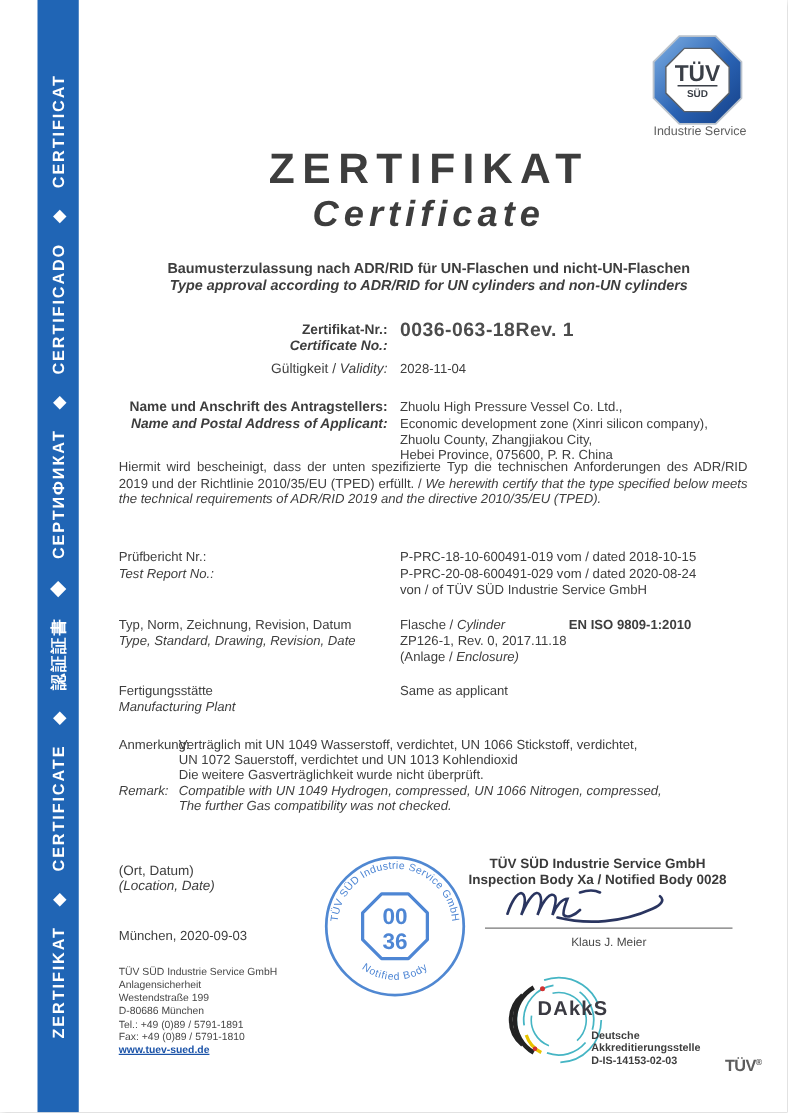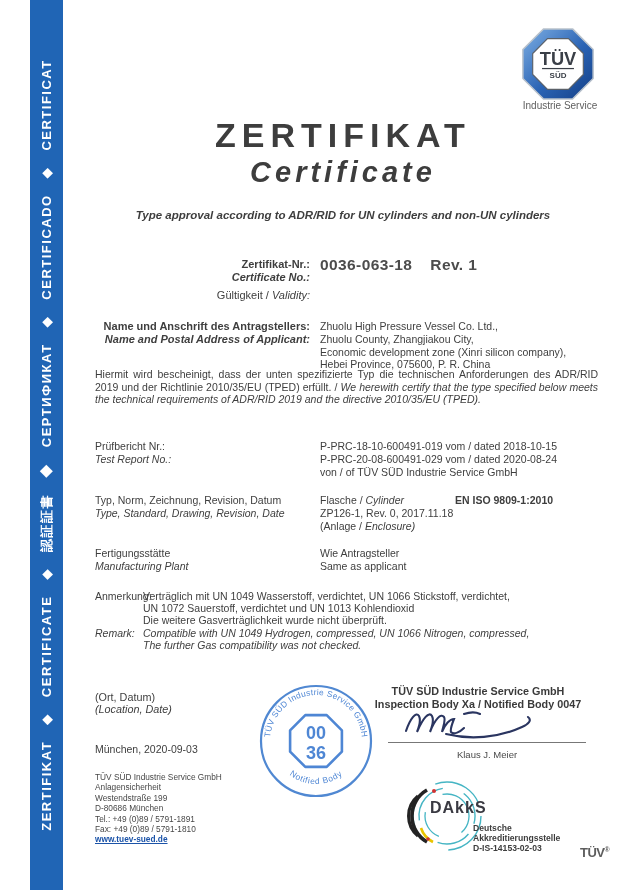--- a/index.html
+++ b/index.html
@@ -26,21 +26,21 @@
   .title-en{left:88px; top:156px; width:510px; text-align:center;
             font-size:29px; font-weight:bold; font-style:italic; letter-spacing:4px; color:#3d3d3d;}
   .subtitle{left:88px; top:209px; width:510px; text-align:center; font-size:11.5px; font-weight:bold; line-height:13.5px;}
   .subtitle .it{font-style:italic;}
   
   .lbl{left:88px; width:222px; text-align:right; font-size:11px; line-height:12.6px;}
   .lbl b{display:block;}
   .lbl .bi{display:block; font-weight:bold; font-style:italic;}
   .val{left:320px; width:285px; font-size:10.5px; line-height:12.8px;}
   .certno{font-size:15.5px; font-weight:bold; letter-spacing:.4px; color:#4c4c4c;}
-  .certno .rev{margin-left:18px;}
+  .certno .rev{}
   .it{font-style:italic;}
   .statement{left:95px; top:368px; width:503px; font-size:10.5px; line-height:12.7px; text-align:justify;}
   .leftlbl{left:95px; width:215px; font-size:10.5px; line-height:12.8px;}
   .col3{left:455px; width:150px; font-size:10.5px; font-weight:bold;}
   .rem-lbl{left:95px; width:46px; font-size:10.5px; line-height:12.2px;}
   .rem-txt{left:143px; width:462px; font-size:10.5px; line-height:12.2px;}
   
   .ort{left:95px; top:691px; font-size:10.8px; line-height:12.4px;}
   .muc{left:95px; top:743px; font-size:10.5px;}
   .stamp{left:256px; top:681px; width:120px; height:120px;}
@@ -81,43 +81,45 @@
       <text x="50" y="51" text-anchor="middle" font-size="24" font-weight="bold" fill="#3a3f47" font-family="Liberation Sans, sans-serif">TÜV</text>
       <line x1="29" y1="56" x2="71" y2="56" stroke="#3a3f47" stroke-width="1.6"></line>
       <text x="50" y="68" text-anchor="middle" font-size="10.5" font-weight="bold" fill="#3a3f47" font-family="Liberation Sans, sans-serif">SÜD</text>
     </svg>
   </div>
   <div class="abs logo-caption">Industrie Service</div>
 
   <div class="abs title-de">ZERTIFIKAT</div>
   <div class="abs title-en">Certificate</div>
   <div class="abs subtitle">
+    <div>Baumusterzulassung nach ADR/RID für UN-Flaschen und nicht-UN-Flaschen</div>
     <div class="it">Type approval according to ADR/RID for UN cylinders and non-UN cylinders</div>
   </div>
 
   <div class="abs lbl" style="top:258px">
     <b>Zertifikat-Nr.:</b>
     <span class="bi">Certificate No.:</span>
   </div>
   <div class="abs val certno" style="top:259px">
     <span>0036-063-18</span><span class="rev">Rev. 1</span>
   </div>
 
   <div class="abs lbl" style="top:289px">
     <span>Gültigkeit / </span><span class="it">Validity:</span>
   </div>
+  <div class="abs val" style="top:289px">2028-11-04</div>
 
   <div class="abs lbl" style="top:320px">
     <b>Name und Anschrift des Antragstellers:</b>
     <span class="bi">Name and Postal Address of Applicant:</span>
   </div>
   <div class="abs val" style="top:320px">
     <div>Zhuolu High Pressure Vessel Co. Ltd.,</div>
+    <div>Economic development zone (Xinri silicon company),</div>
     <div>Zhuolu County, Zhangjiakou City,</div>
-    <div>Economic development zone (Xinri silicon company),</div>
     <div>Hebei Province, 075600, P. R. China</div>
   </div>
 
   <div class="abs statement">
     <span>Hiermit wird bescheinigt, dass der unten spezifizierte Typ die technischen Anforderungen des ADR/RID 2019 und der Richtlinie 2010/35/EU (TPED) erfüllt. / </span><span class="it">We herewith certify that the type specified below meets the technical requirements of ADR/RID 2019 and the directive 2010/35/EU (TPED).</span>
   </div>
 
   <div class="abs leftlbl" style="top:440px">
     <div>Prüfbericht Nr.:</div>
     <div class="it">Test Report No.:</div>
@@ -137,21 +139,20 @@
     <div>ZP126-1, Rev. 0, 2017.11.18</div>
     <div><span>(Anlage / </span><span class="it">Enclosure)</span></div>
   </div>
   <div class="abs col3" style="top:494px">EN ISO 9809-1:2010</div>
 
   <div class="abs leftlbl" style="top:547px">
     <div>Fertigungsstätte</div>
     <div class="it">Manufacturing Plant</div>
   </div>
   <div class="abs val" style="top:547px">
-    <div>Wie Antragsteller</div>
     <div>Same as applicant</div>
   </div>
 
   <div class="abs rem-lbl" style="top:590px">Anmerkung:</div>
   <div class="abs rem-txt" style="top:590px">
     <div>Verträglich mit UN 1049 Wasserstoff, verdichtet, UN 1066 Stickstoff, verdichtet,</div>
     <div>UN 1072 Sauerstoff, verdichtet und UN 1013 Kohlendioxid</div>
     <div>Die weitere Gasverträglichkeit wurde nicht überprüft.</div>
   </div>
   <div class="abs rem-lbl it" style="top:627px">Remark:</div>
@@ -178,21 +179,21 @@
     <text font-size="8.4" fill="#4e86d4" font-family="Liberation Sans, sans-serif" letter-spacing="0.6">
       <textPath href="#tp-bot" startOffset="50%" text-anchor="middle">Notified Body</textPath>
     </text>
     <polygon points="70.7,34.1 85.9,49.3 85.9,70.7 70.7,85.9 49.3,85.9 34.1,70.7 34.1,49.3 49.3,34.1" fill="none" stroke="#4e86d4" stroke-width="2.6" stroke-linejoin="round"></polygon>
     <text x="60" y="58" text-anchor="middle" font-size="18" font-weight="bold" fill="#4e86d4" font-family="Liberation Sans, sans-serif">00</text>
     <text x="60" y="78" text-anchor="middle" font-size="18" font-weight="bold" fill="#4e86d4" font-family="Liberation Sans, sans-serif">36</text>
   </svg>
 
   <div class="abs signblock">
     <div class="org">TÜV SÜD Industrie Service GmbH</div>
-    <div class="org">Inspection Body Xa / Notified Body 0047</div>
+    <div class="org">Inspection Body Xa / Notified Body 0028</div>
   </div>
   <svg class="abs sig-svg" viewBox="0 0 160 40">
     <path d="M 8,28 C 12,16 18,8 21,13 C 23,17 21,24 19,29 C 25,15 31,8 34,13 C 36,17 34,24 32,29
              C 37,16 43,10 46,14 C 48,17 45,24 44,29 C 47,21 52,16 56,16 C 54,21 52,26 53,29
              C 56,32 62,29 66,25 M 66,11 C 72,9 78,9 82,11 M 48,31 C 72,37 100,35 124,24 C 131,21 134,17 130,14" fill="none" stroke="#2a3560" stroke-width="2.1" stroke-linecap="round"></path>
   </svg>
   <div class="abs sigline"></div>
   <div class="abs signer">Klaus J. Meier</div>
 
   <div class="abs footer-addr">

